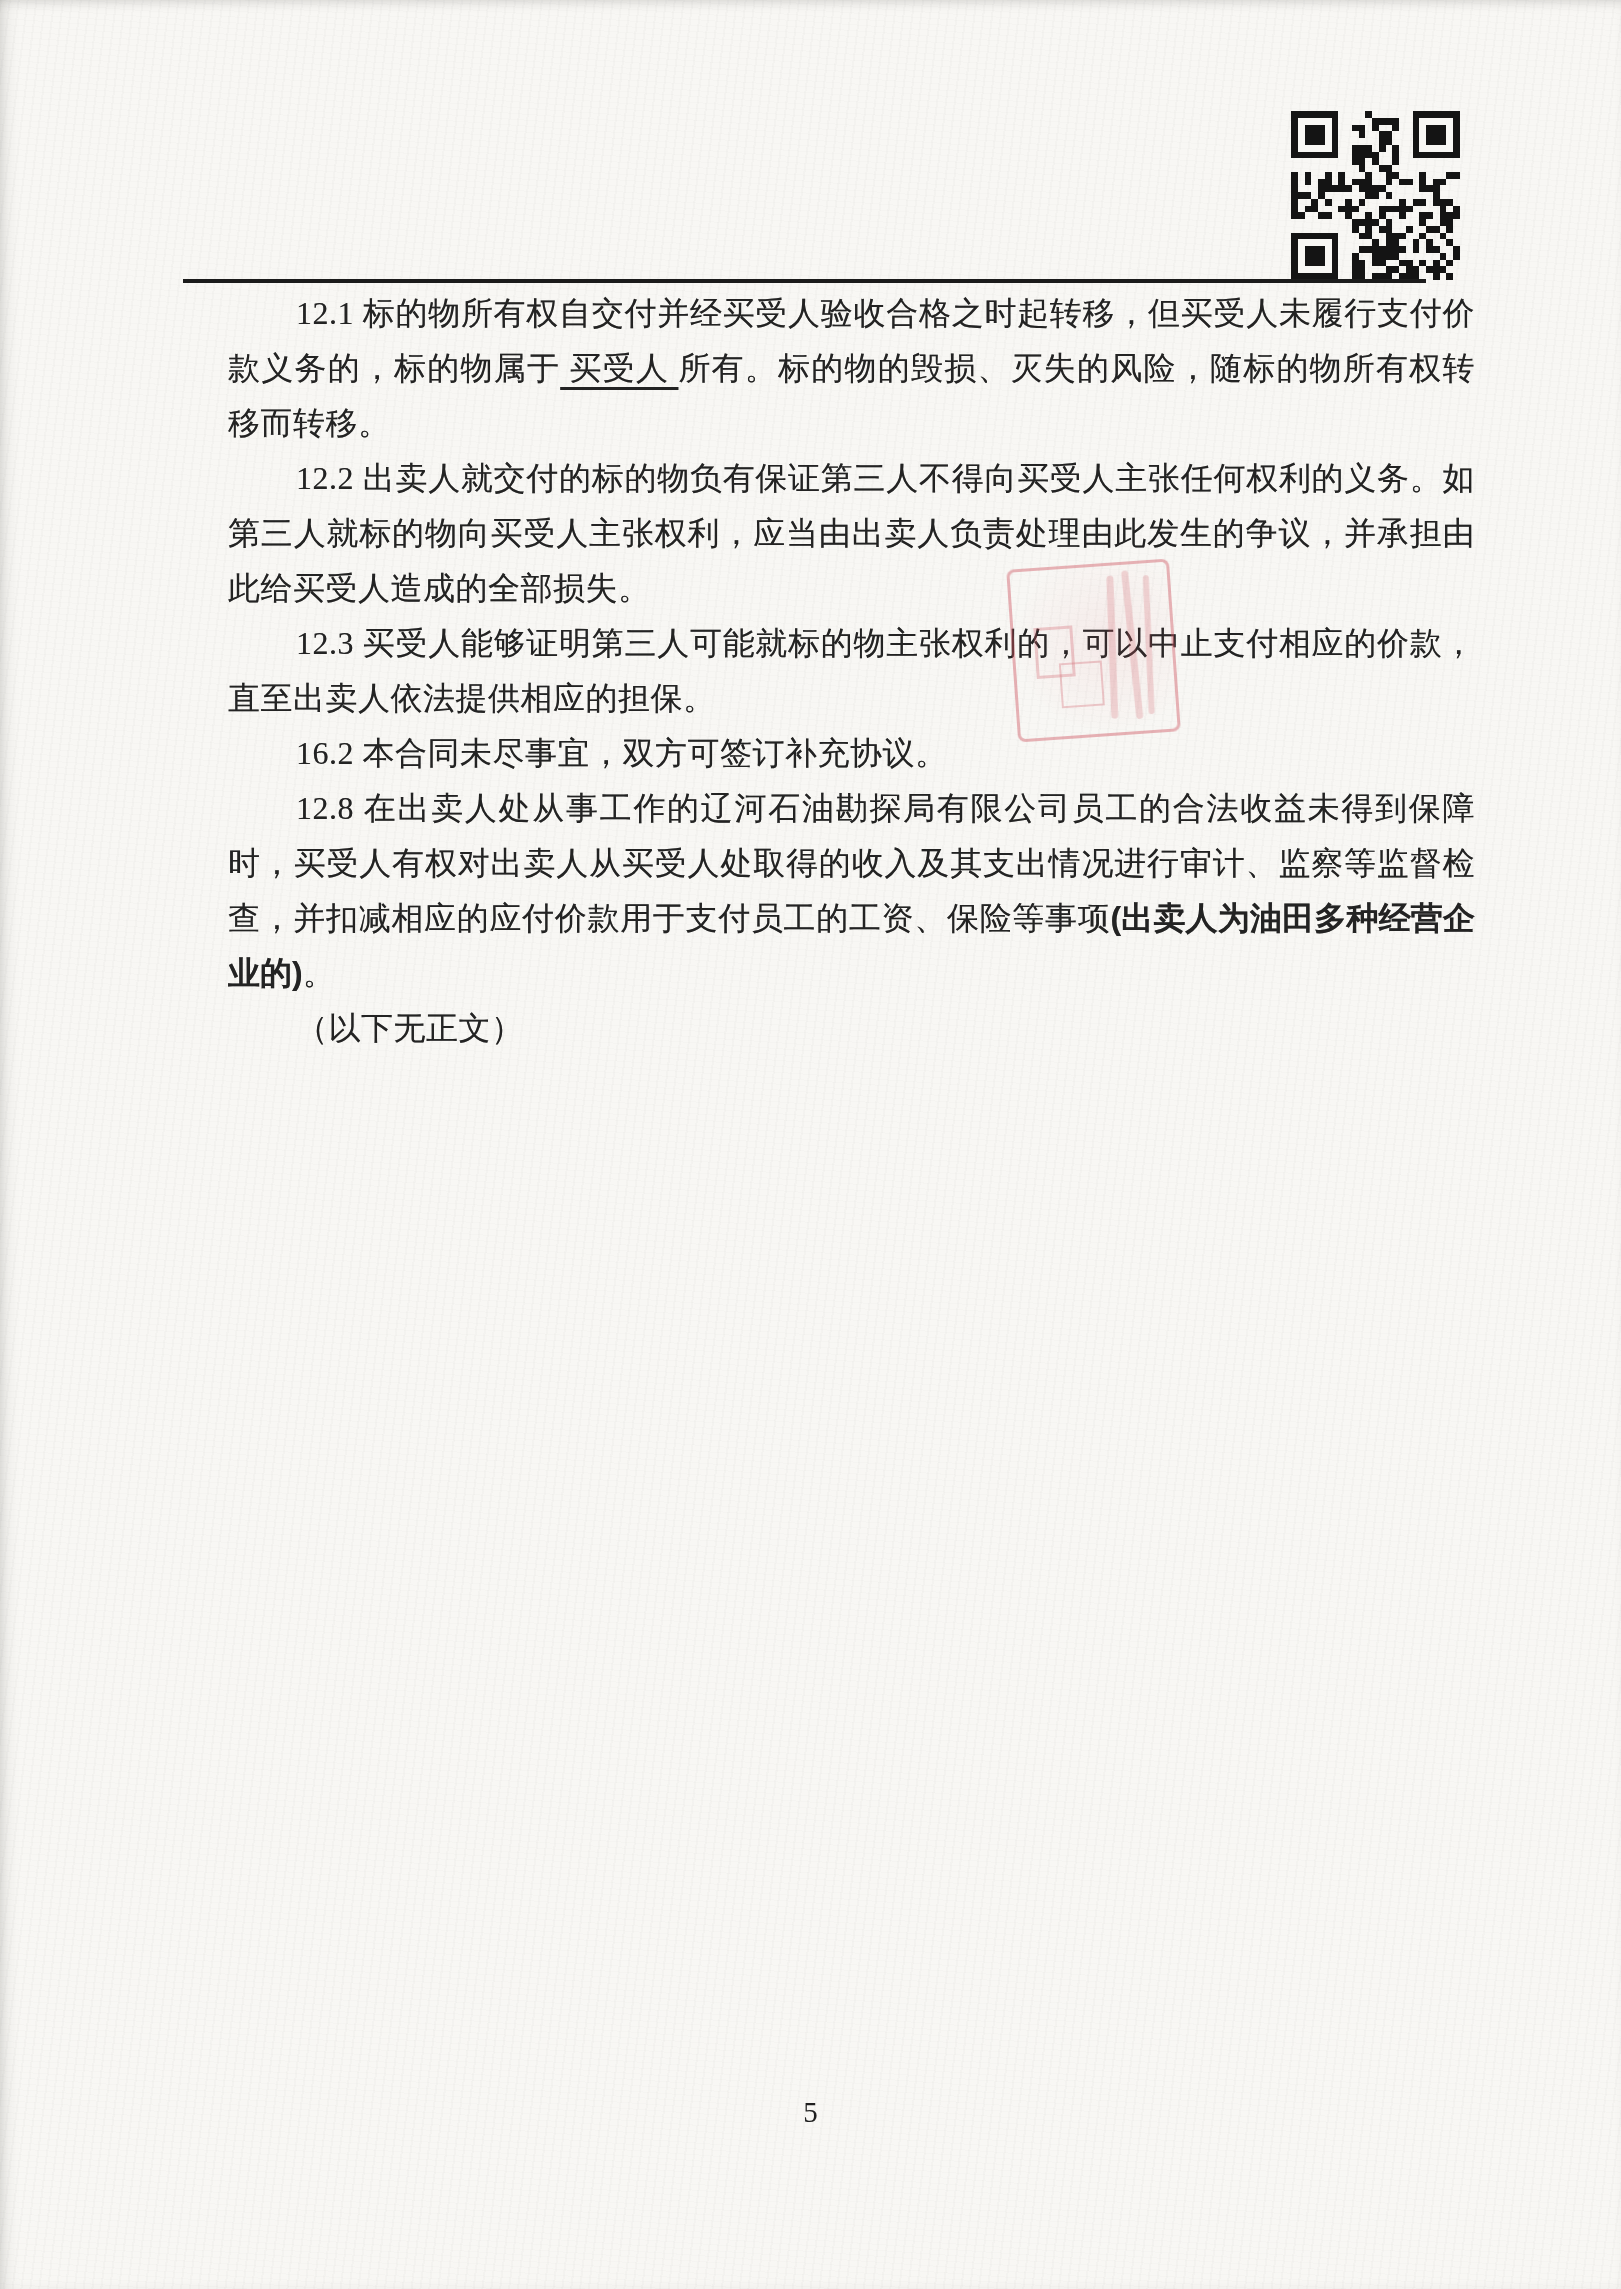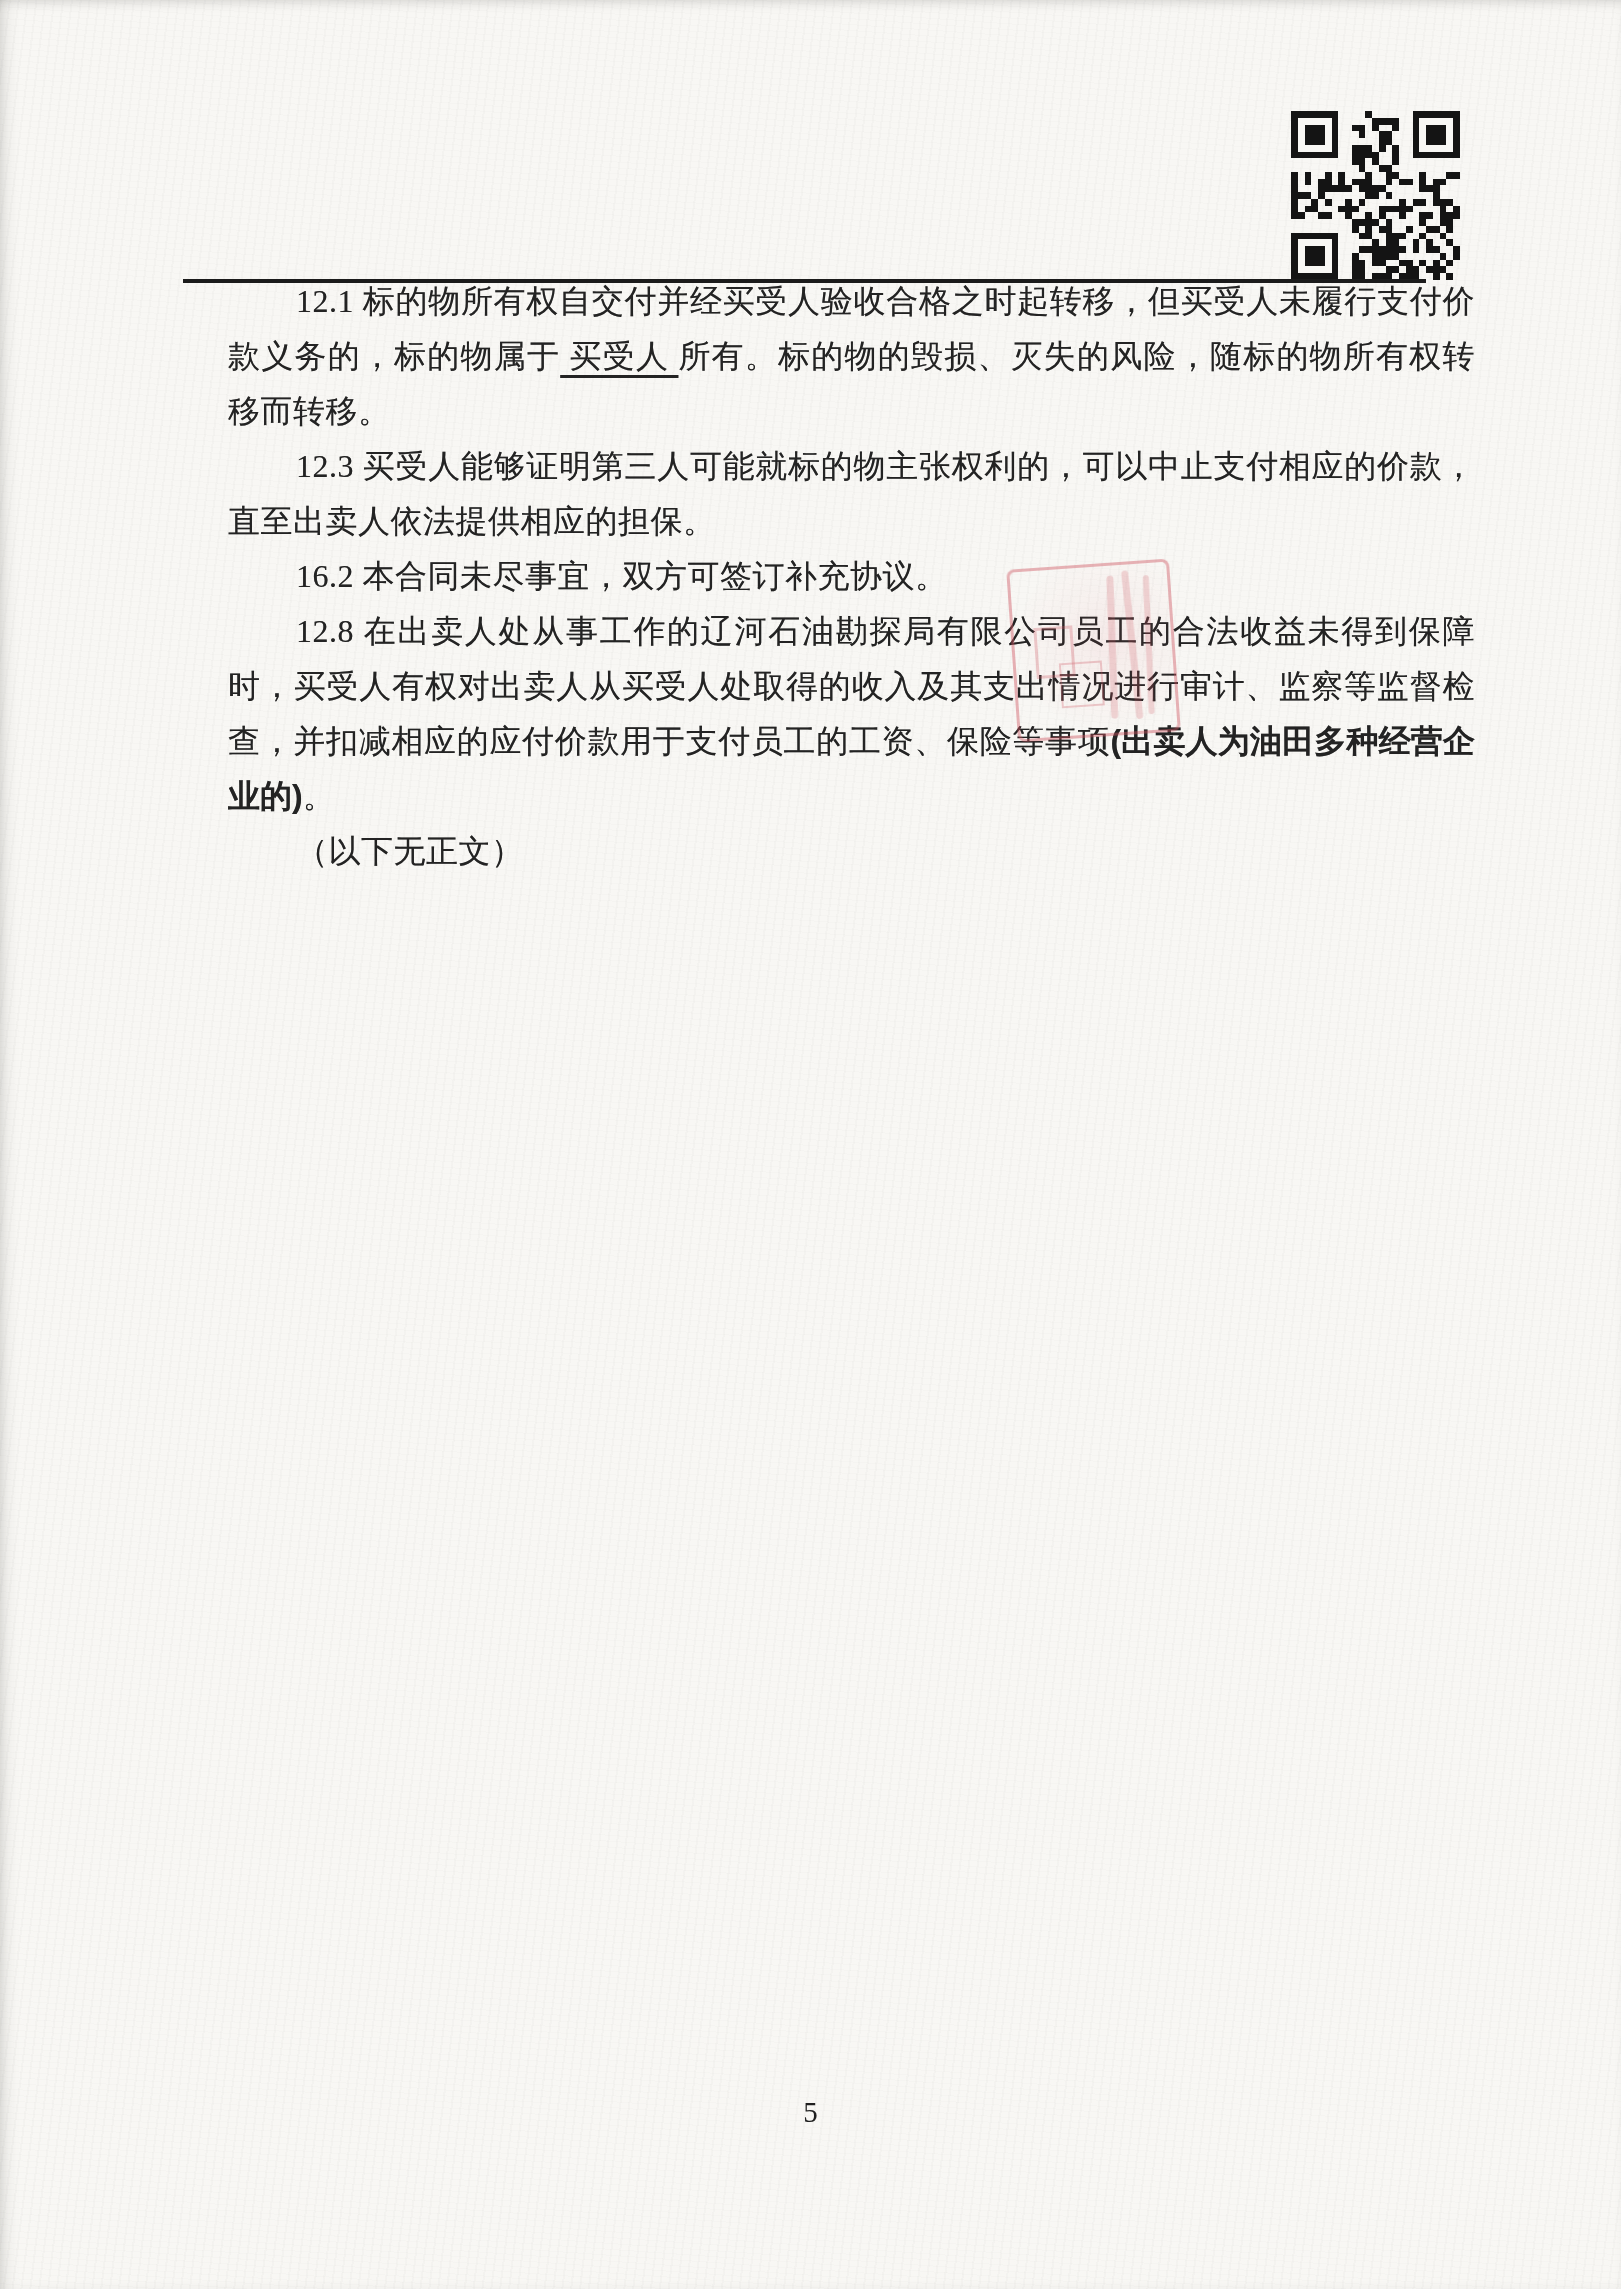--- a/index.html
+++ b/index.html
@@ -12,21 +12,21 @@
       repeating-linear-gradient(97deg, rgba(110,110,105,0.030) 0 2px, rgba(0,0,0,0) 2px 8.8px),
       repeating-linear-gradient(4deg, rgba(120,120,115,0.025) 0 1px, rgba(0,0,0,0) 1px 5.9px);
     box-shadow: inset 9.8px 0 17.6px -9.8px rgba(60,60,55,0.25), inset 0 7.8px 13.7px -7.8px rgba(60,60,55,0.18);
     overflow:hidden;
     font-family:"Liberation Serif","DejaVu Serif",serif;
     color:#232323;
   }
   .qr{position:absolute;left:1289px;top:111px;width:173px;height:169px;}
   .qr svg{width:100%;height:100%;display:block;}
   .rule{position:absolute;left:183px;top:279px;width:1243px;height:3.9px;background:#1b1b1b;}
-  .content{position:absolute;left:228px;top:274px;width:1247px;}
+  .content{position:absolute;left:228px;top:286px;width:1247px;}
   .content p{
     margin:0;
     text-indent:68px;
     font-size:32px;
     line-height:55px;
     letter-spacing:0.5px;
     text-align:justify;
     text-shadow:0 0 0.5px rgba(20,20,20,0.45);
   }
   .u{text-decoration:underline;text-decoration-thickness:2.5px;text-underline-offset:7.8px;}
@@ -264,20 +264,21 @@
         <rect x="140" y="14" width="21" height="21"></rect>
         <rect x="14" y="140" width="21" height="21"></rect>
       </g>
     </svg>
   </div>
 
   <div class="rule"></div>
 
   <div class="content">
     <p><span>12.1 标的物所有权自交付并经买受人验收合格之时起转移，但买受人未履行支付价款义务的，标的物属于</span><span class="u"> 买受人 </span><span>所有。标的物的毁损、灭失的风险，随标的物所有权转移而转移。</span></p>
+    <p><span>12.2 出卖人就交付的标的物负有保证第三人不得向买受人主张任何权利的义务。如第三人就标的物向买受人主张权利，应当由出卖人负责处理由此发生的争议，并承担由此给买受人造成的全部损失。</span></p>
     <p><span>12.3 买受人能够证明第三人可能就标的物主张权利的，可以中止支付相应的价款，直至出卖人依法提供相应的担保。</span></p>
     <p><span>16.2 本合同未尽事宜，双方可签订补充协议。</span></p>
     <p><span>12.8 在出卖人处从事工作的辽河石油勘探局有限公司员工的合法收益未得到保障时，买受人有权对出卖人从买受人处取得的收入及其支出情况进行审计、监察等监督检查，并扣减相应的应付价款用于支付员工的工资、保险等事项</span><span class="b">(出卖人为油田多种经营企业的)</span><span>。</span></p>
     <p>（以下无正文）</p>
   </div>
 
   <div class="stamp">
     <i class="v1"></i>
     <i class="v2"></i>
     <i class="v3"></i>

